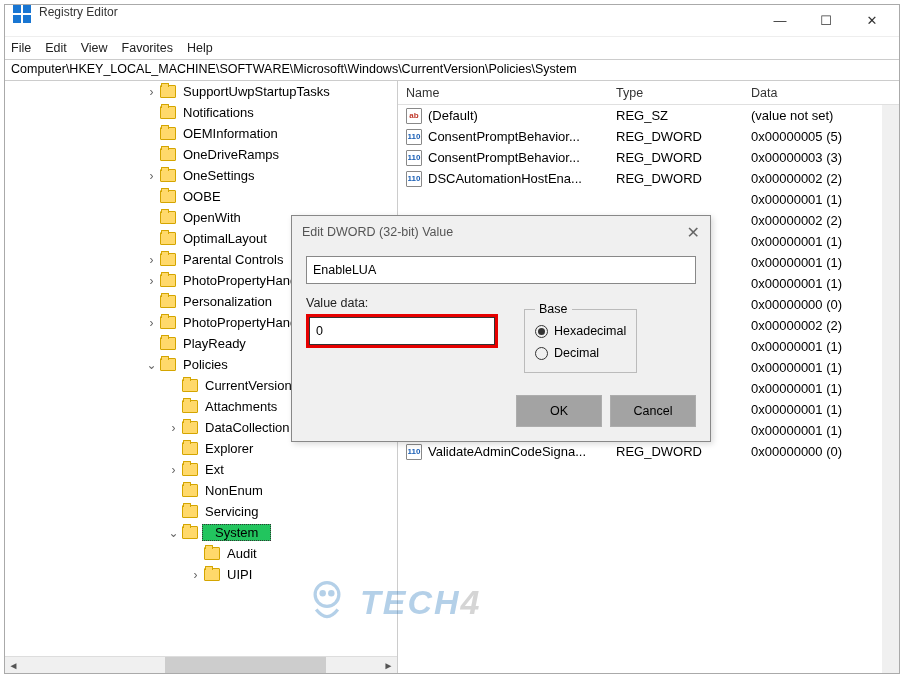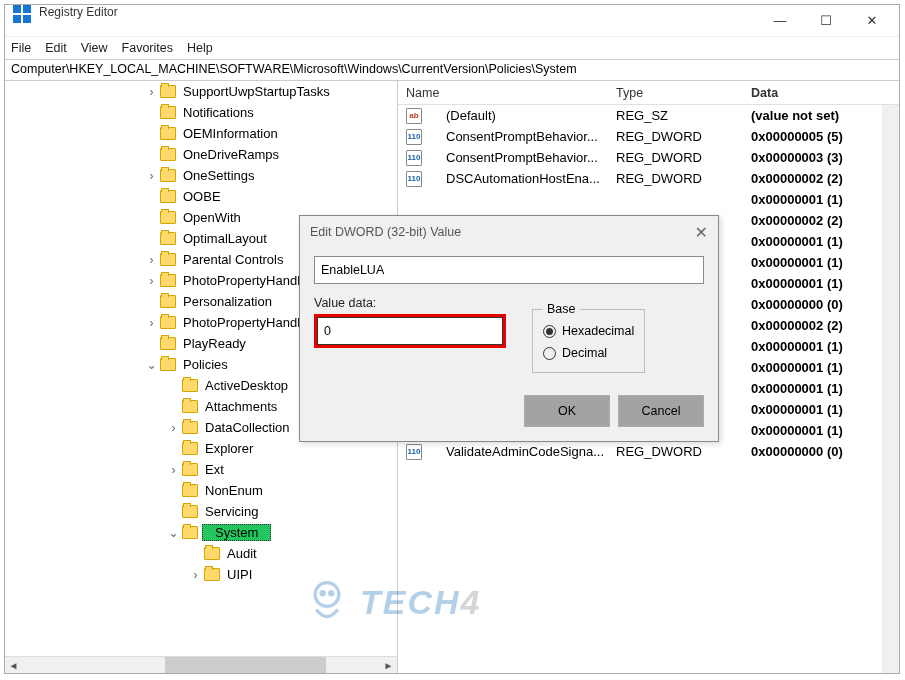--- a/index.html
+++ b/index.html
@@ -27,30 +27,30 @@
   .spacer { display: inline-block; }
   .hscroll { position: absolute; bottom: 0; left: 0; right: 0; height: 17px; background: #f0f0f0; border-top: 1px solid #ddd; display: flex; }
   .hscroll .arr { width: 17px; height: 100%; background: #f0f0f0; display: flex; align-items: center; justify-content: center; color: #555; font-size: 10px; }
   .hscroll .track { flex: 1; position: relative; }
   .hscroll .thumb { position: absolute; height: 100%; background: #cdcdcd; }
   .list-pane { flex: 1; position: relative; overflow: hidden; }
   .list-header { height: 24px; display: flex; border-bottom: 1px solid #e0e0e0; font-size: 12.5px; align-items: center; }
   .list-header > div { padding: 0 8px; color: #333; }
   .col-name { width: 210px; }
   .col-type { width: 135px; }
-  .col-data { flex: 1; font-weight: bold; }
+  .col-data { flex: 1; }
   .list-body { font-size: 13px; }
   .list-row { height: 21px; display: flex; align-items: center; }
   .list-row > div { padding: 0 8px; white-space: nowrap; overflow: hidden; text-overflow: ellipsis; }
-  .vi { width: 16px; height: 16px; display: inline-flex; align-items: center; justify-content: center; border: 1px solid #888; font-size: 8px; font-weight: bold; margin-right: 24px; border-radius: 1px; flex-shrink: 0; }
+  .vi { width: 16px; height: 16px; display: inline-flex; align-items: center; justify-content: center; border: 1px solid #888; font-size: 8px; font-weight: bold; margin-right: 6px; border-radius: 1px; flex-shrink: 0; }
   .vi.str { color: #c0392b; background: #fff; }
   .vi.bin { color: #1a5fb6; background: #fff; }
   .col-name-cell { width: 210px; display: flex; align-items: center; }
   .vscroll { position: absolute; top: 24px; right: 0; bottom: 0; width: 17px; background: #f0f0f0; }
-  .dialog { position: absolute; left: 299px; top: 215px; width: 420px; background: #f0f0f0; border: 1px solid #888; box-shadow: 2px 2px 6px rgba(0,0,0,0.15); font-size: 12.5px; }
+  .dialog { position: absolute; left: 291px; top: 215px; width: 420px; background: #f0f0f0; border: 1px solid #888; box-shadow: 2px 2px 6px rgba(0,0,0,0.15); font-size: 12.5px; }
   .dlg-title { height: 32px; display: flex; align-items: center; padding: 0 10px; color: #555; }
   .dlg-close { margin-left: auto; font-size: 16px; color: #666; }
   .dlg-body { padding: 8px 14px 14px; }
   .dlg-label { margin-bottom: 4px; color: #222; }
   .dlg-input { width: 100%; height: 28px; border: 1px solid #888; background: #fff; padding: 2px 6px; font-size: 12.5px; }
   .dlg-row2 { display: flex; gap: 20px; margin-top: 12px; }
   .dlg-col-left { width: 192px; }
   .dlg-fieldset { border: 1px solid #bbb; padding: 4px 10px 8px; margin: 6px; }
   .dlg-fieldset legend { font-size: 12.5px; padding: 0 4px; }
   .radio-row { display: flex; align-items: center; gap: 6px; height: 22px; }
@@ -168,21 +168,21 @@
           <div class="tree-row">
             <span class="spacer" style="width:230px"></span>
             <span class="exp">⌄</span>
             <span class="fld"></span>
             <span class="tree-label">Policies</span>
           </div>
           <div class="tree-row">
             <span class="spacer" style="width:252px"></span>
             <span class="exp"></span>
             <span class="fld"></span>
-            <span class="tree-label">ActiveDesktop</span>
+            <span class="tree-label">CurrentVersion</span>
           </div>
           <div class="tree-row">
             <span class="spacer" style="width:252px"></span>
             <span class="exp"></span>
             <span class="fld"></span>
             <span class="tree-label">Attachments</span>
           </div>
           <div class="tree-row">
             <span class="spacer" style="width:252px"></span>
             <span class="exp">›</span>

